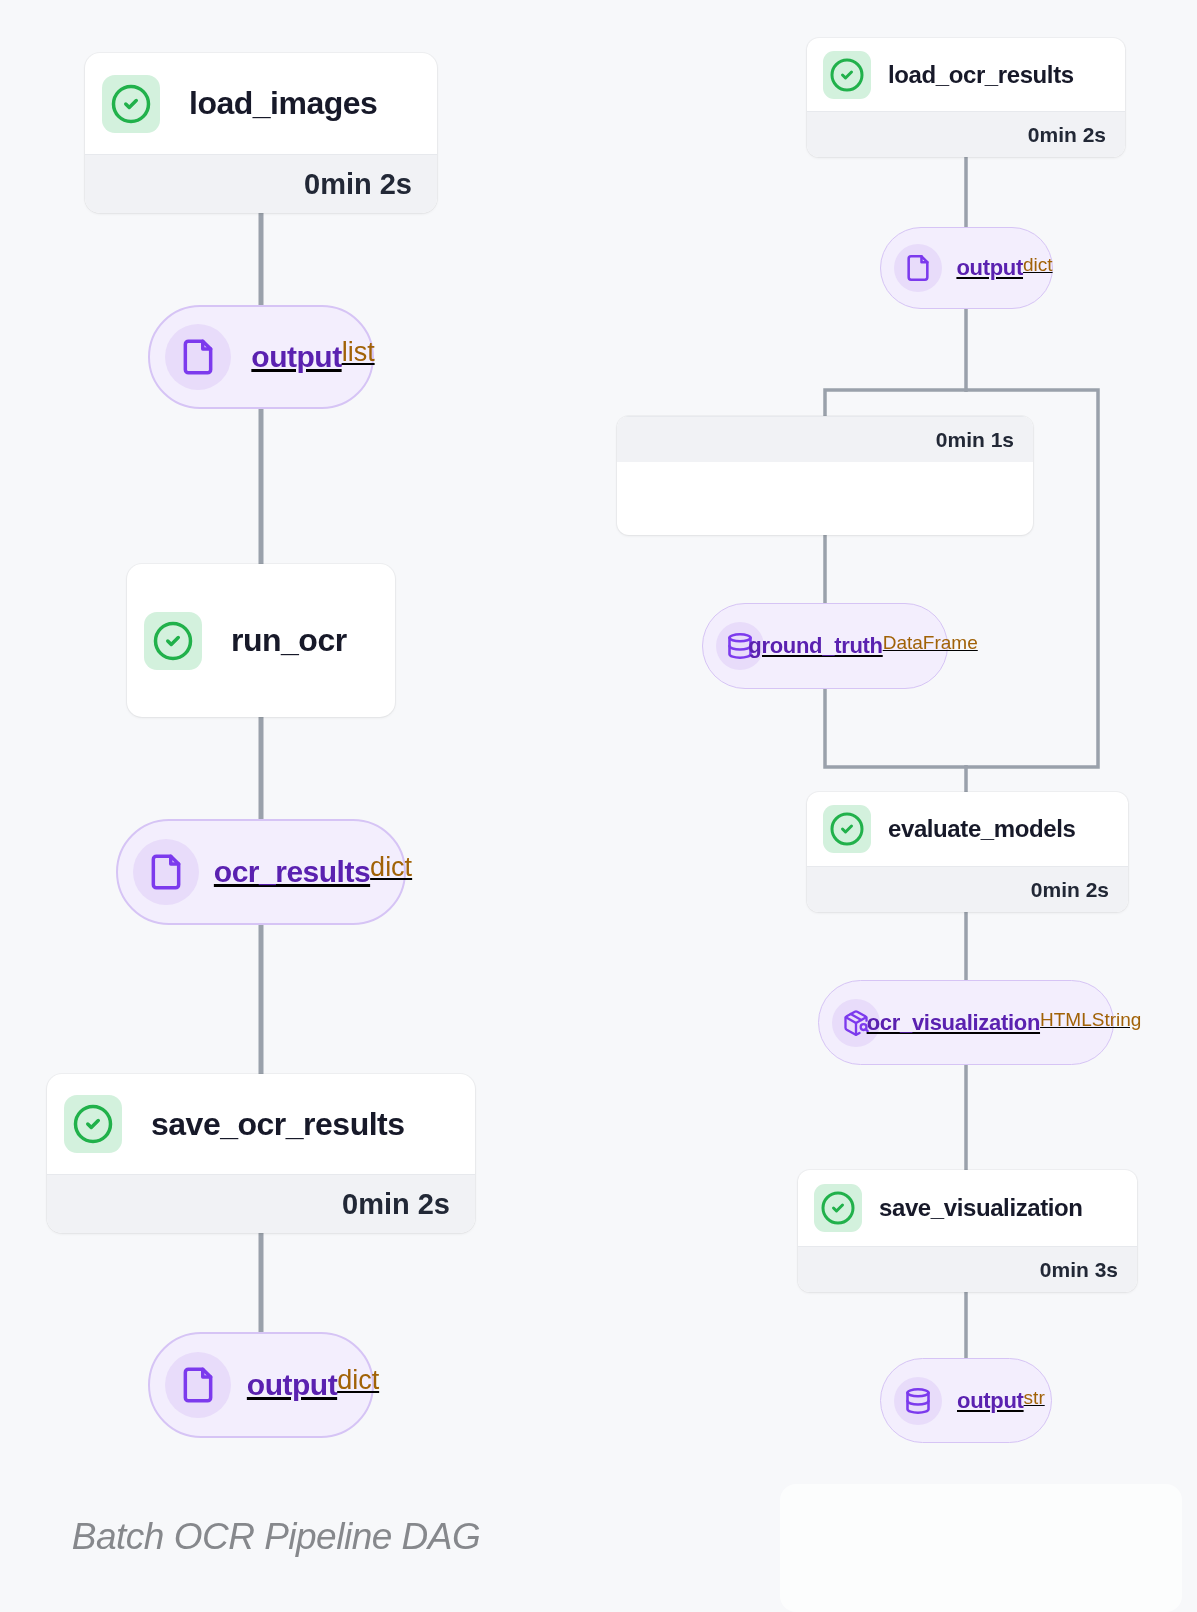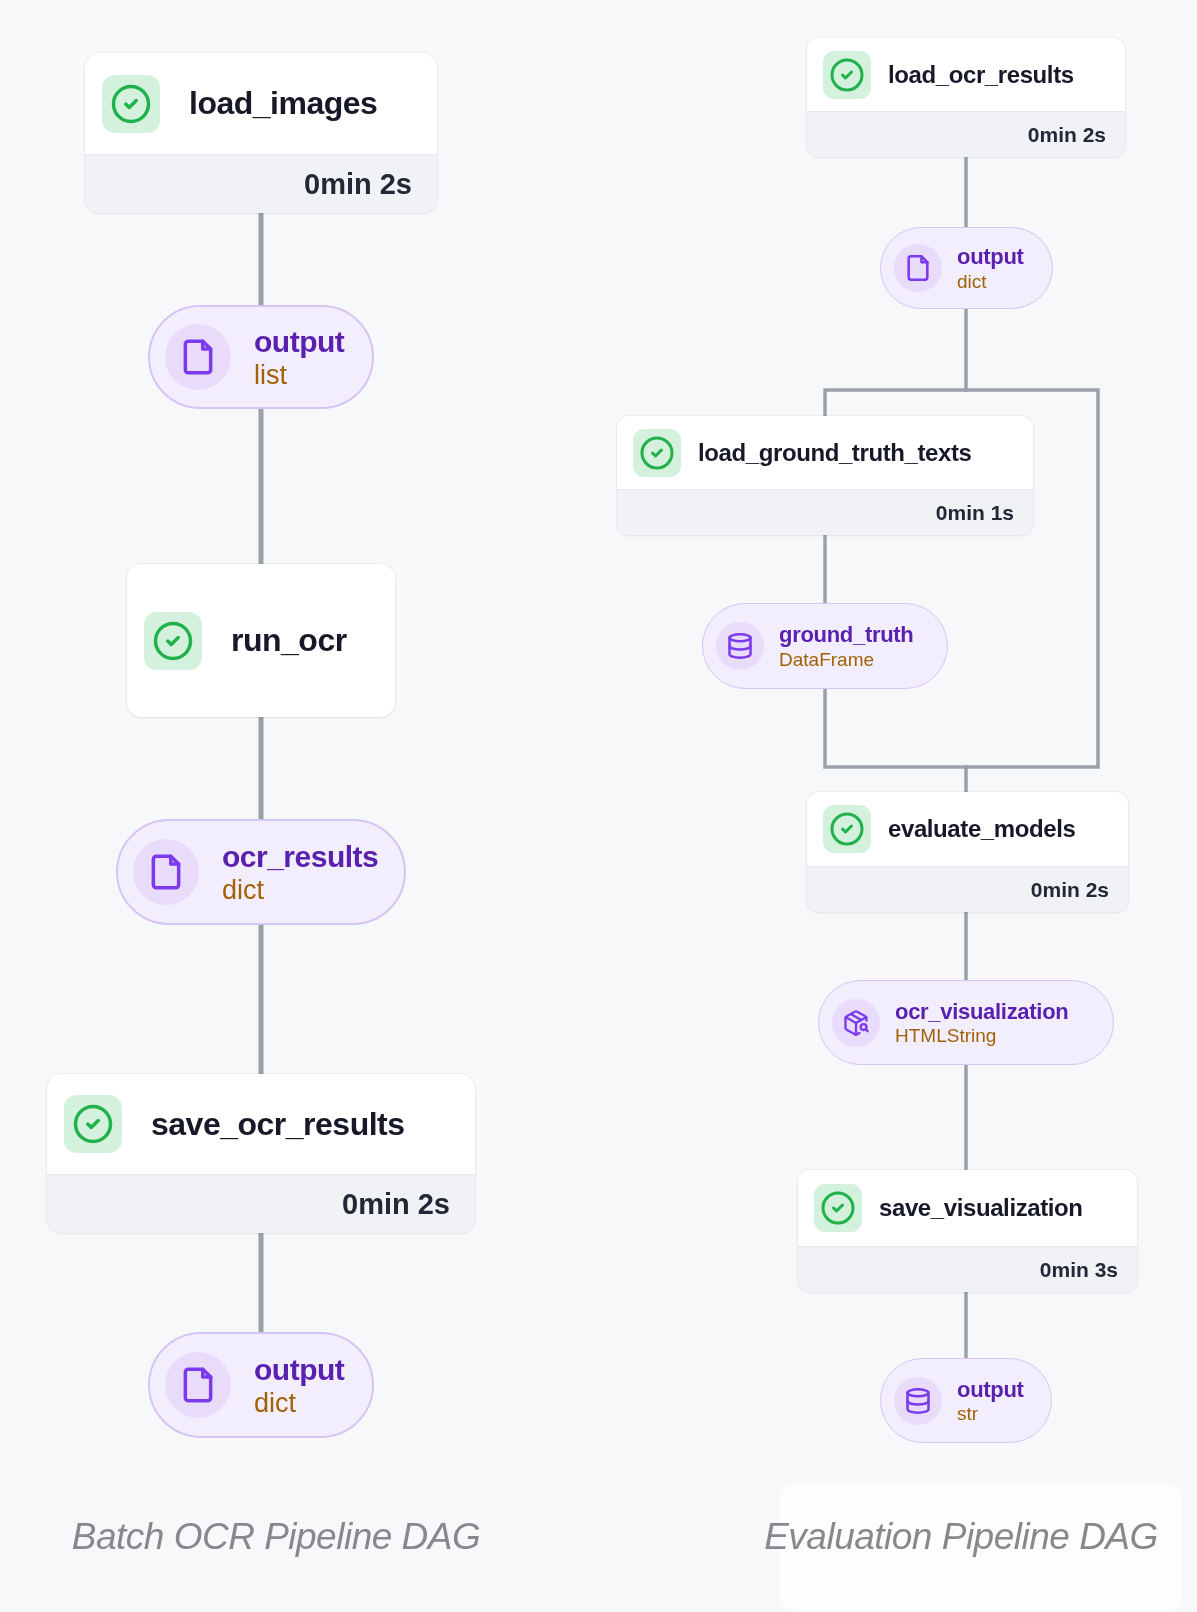--- a/index.html
+++ b/index.html
@@ -47,21 +47,21 @@
   
   .artifact-pill {
     position:absolute; z-index:2; box-sizing:border-box;
     background:#f3eefd; border:2px solid #d6c4f5; border-radius:999px;
     display:flex; align-items:center;
   }
   .pill-icon-circle {
     background:#e8dcfa; color:#7c3aed; border-radius:50%; flex:none;
     display:flex; align-items:center; justify-content:center;
   }
-  .pill-text { display:flex; flex-direction:column; justify-content:center; min-width:0; }
+  .pill-text { display:flex; flex-direction:row; justify-content:center; min-width:0;text-decoration:underline; }
   .pill-title { font-weight:700; color:#5a21b0; white-space:nowrap; letter-spacing:-0.5px; }
   .pill-type { color:#a16207; white-space:nowrap; }
   .artifact-pill.size-l { padding-left:15px; gap:23px; }
   .size-l .pill-icon-circle { width:66px; height:66px; }
   .size-l .pill-icon-circle svg { width:38px; height:38px; }
   .size-l .pill-title { font-size:30px; line-height:1.25; }
   .size-l .pill-type { font-size:27px; line-height:1.1; }
   .artifact-pill.size-s { padding-left:13px; gap:15px; border-width:1.5px; }
   .size-s .pill-icon-circle { width:48px; height:48px; }
   .size-s .pill-icon-circle svg { width:28px; height:28px; }
@@ -224,28 +224,20 @@
           <use href="#sym-file"></use>
         </svg>
     </span>
     <span class="pill-text">
       <span class="pill-title">output</span>
       <span class="pill-type">dict</span>
     </span>
   </div>
 
   <div class="task-card size-s" style="left:617px;top:416px;width:416px;height:119px;">
-    <div class="task-head">
-      <span class="status-box">
-        <svg>
-            <use href="#sym-check-circle"></use>
-          </svg>
-      </span>
-      <span class="task-title">load_ground_truth_texts</span>
-    </div>
     <div class="task-foot">
       <span>0min 1s</span>
     </div>
   </div>
 
   <div class="artifact-pill size-s" style="left:702px;top:603px;width:246px;height:86px;">
     <span class="pill-icon-circle">
       <svg>
           <use href="#sym-database"></use>
         </svg>
@@ -301,15 +293,14 @@
       <svg>
           <use href="#sym-database"></use>
         </svg>
     </span>
     <span class="pill-text">
       <span class="pill-title">output</span>
       <span class="pill-type">str</span>
     </span>
   </div>
 
-  <div class="caption" style="left:961px;top:1516px;">Evaluation Pipeline DAG</div>
 
 </div>
 
 </body></html>

